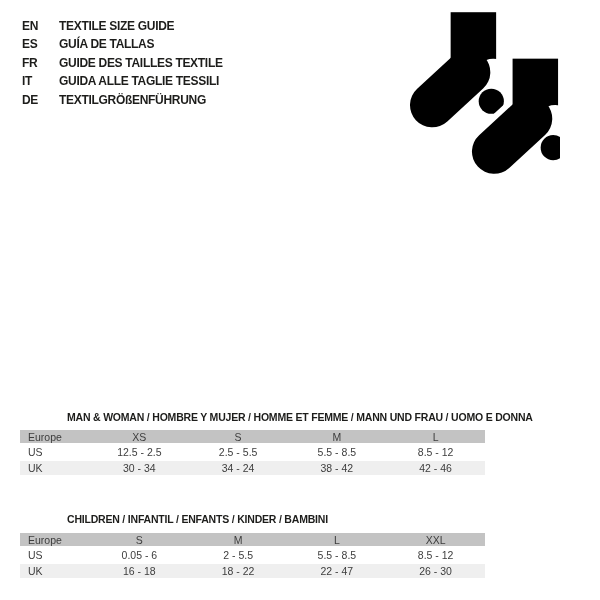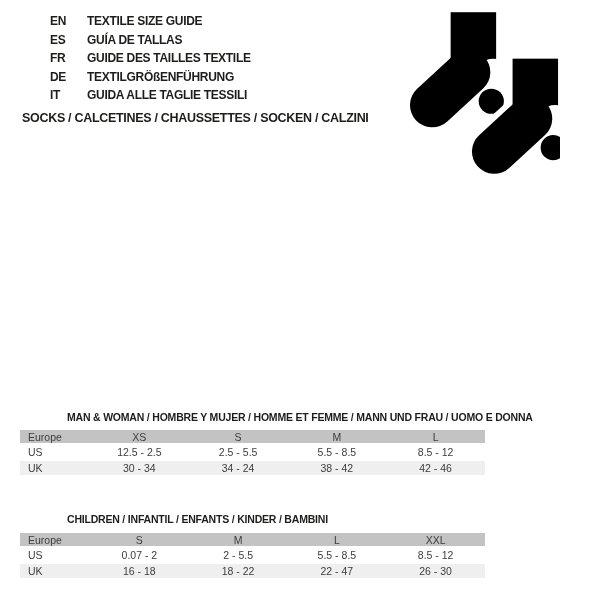--- a/index.html
+++ b/index.html
@@ -3,21 +3,21 @@
 <meta charset="utf-8">
 <style>
   html,body{margin:0;padding:0;background:#ffffff;}
   .page{
     position:relative;width:600px;height:600px;background:#ffffff;
     font-family:"Liberation Sans",sans-serif;overflow:hidden;
     color:#1d1d1b;
   }
   
   .langs{position:absolute;left:22px;top:14px;}
-  .lang-row{display:flex;height:18.5px;align-items:flex-start;margin-left:28px;}
+  .lang-row{display:flex;height:18.5px;align-items:flex-end;}
   .lang-code{width:37px;font-weight:bold;font-size:12px;letter-spacing:-0.3px;}
   .lang-label{font-weight:bold;font-size:12px;letter-spacing:-0.3px;white-space:nowrap;}
   
   .product-line{
     position:absolute;left:22px;top:111px;font-weight:bold;font-size:12.5px;
     letter-spacing:-0.3px;white-space:nowrap;
   }
   
   .icon-wrap{position:absolute;left:410px;top:10px;width:150px;height:167px;}
   .icon-wrap svg{display:block;width:100%;height:100%;}
@@ -58,30 +58,29 @@
     </div>
     <div class="lang-row">
       <span class="lang-code">ES</span>
       <span class="lang-label">GUÍA DE TALLAS</span>
     </div>
     <div class="lang-row">
       <span class="lang-code">FR</span>
       <span class="lang-label">GUIDE DES TAILLES TEXTILE</span>
     </div>
     <div class="lang-row">
+      <span class="lang-code">IT</span>
+      <span class="lang-label">GUIDA ALLE TAGLIE TESSILI</span>
+    </div>
+    <div class="lang-row">
       <span class="lang-code">DE</span>
       <span class="lang-label">TEXTILGRÖßENFÜHRUNG</span>
     </div>
-    <div class="lang-row">
-      <span class="lang-code">IT</span>
-      <span class="lang-label">GUIDA ALLE TAGLIE TESSILI</span>
-    </div>
   </div>
 
-  <div class="product-line">SOCKS / CALCETINES / CHAUSSETTES / SOCKEN / CALZINI</div>
 
   <div class="icon-wrap">
     <svg viewBox="0 0 155 172" xmlns="http://www.w3.org/2000/svg">
 
       <g>
         <rect x="42" y="2" width="47" height="61" fill="#000000"></rect>
         <circle cx="86" cy="70" r="20" fill="#ffffff"></circle>
         <line x1="60" y1="64" x2="23" y2="98" stroke="#000000" stroke-width="46" stroke-linecap="round"></line>
         <circle cx="84" cy="94" r="13" fill="#000000"></circle>
       </g>
@@ -137,21 +136,21 @@
         <th>Europe</th>
         <th>S</th>
         <th>M</th>
         <th>L</th>
         <th>XXL</th>
       </tr>
     </thead>
     <tbody>
       <tr>
         <td>US</td>
-        <td>0.07 - 2</td>
+        <td>0.05 - 6</td>
         <td>2 - 5.5</td>
         <td>5.5 - 8.5</td>
         <td>8.5 - 12</td>
       </tr>
       <tr class="alt">
         <td>UK</td>
         <td>16 - 18</td>
         <td>18 - 22</td>
         <td>22 - 47</td>
         <td>26 - 30</td>

